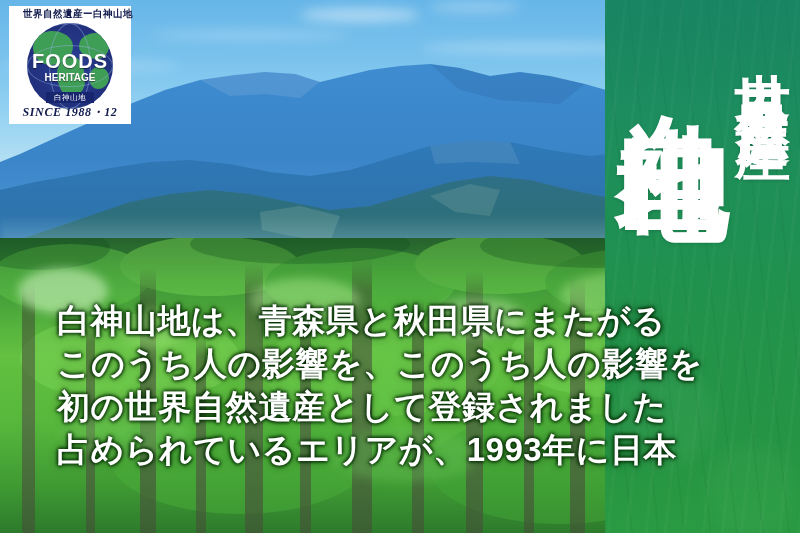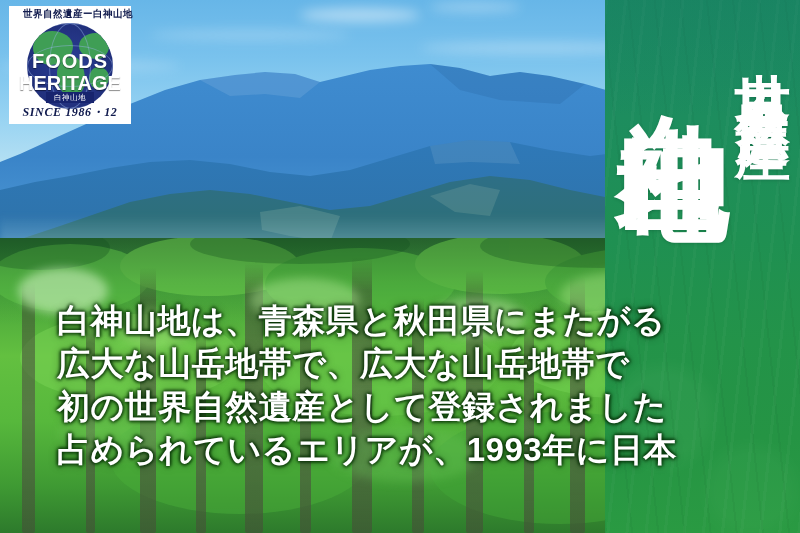--- a/index.html
+++ b/index.html
@@ -204,21 +204,21 @@
     left: 0; width: 122px;
     text-align: center;
     color: #ffffff;
     font-weight: 700;
     font-family: "Liberation Sans", sans-serif;
     text-shadow: 0 1px 1px rgba(0,0,0,.45);
     line-height: 1;
   }
   #logo .wm1 { top: 26px; font-size: 15px; letter-spacing: 5px; }
   #logo .wm2 { top: 45px; font-size: 20px; letter-spacing: 1px; }
-  #logo .wm3 { top: 67px; font-size: 20px; letter-spacing: 0px; }
+  #logo .wm3 { top: 67px; font-size: 10px; letter-spacing: 0px; }
   #logo .tagbox {
     position: absolute;
     left: 37px; top: 86px;
     width: 48px; height: 11px;
     background: #17246e;
     color: #fff;
     font-size: 7.5px;
     line-height: 11px;
     text-align: center;
     letter-spacing: .5px;
@@ -383,23 +383,23 @@
       <div class="meridian" style="left:-8px;  top:0px; width:100px; height:84px;"></div>
       <div class="meridian" style="left:22px;  top:0px; width:40px;  height:84px;"></div>
       <div class="meridian" style="left:0px;   top:22px; width:84px; height:40px;"></div>
     </div>
 
     <div class="wordmark wm2">FOODS</div>
     <div class="wordmark wm3">HERITAGE</div>
 
     <div class="tagbox">白神山地</div>
 
-    <div class="arc-bottom">SINCE 1986・12</div>
+    <div class="arc-bottom">SINCE 1988・12</div>
   </div>
 
   <div id="body-copy">
     <span class="line">白神山地は、青森県と秋田県にまたがる</span>
-    <span class="line">広大な山岳地帯で、広大な山岳地帯で</span>
+    <span class="line">このうち人の影響を、このうち人の影響を</span>
     <span class="line">初の世界自然遺産として登録されました</span>
     <span class="line">占められているエリアが、1993年に日本</span>
   </div>
 
 </div>
 
 </body></html>

